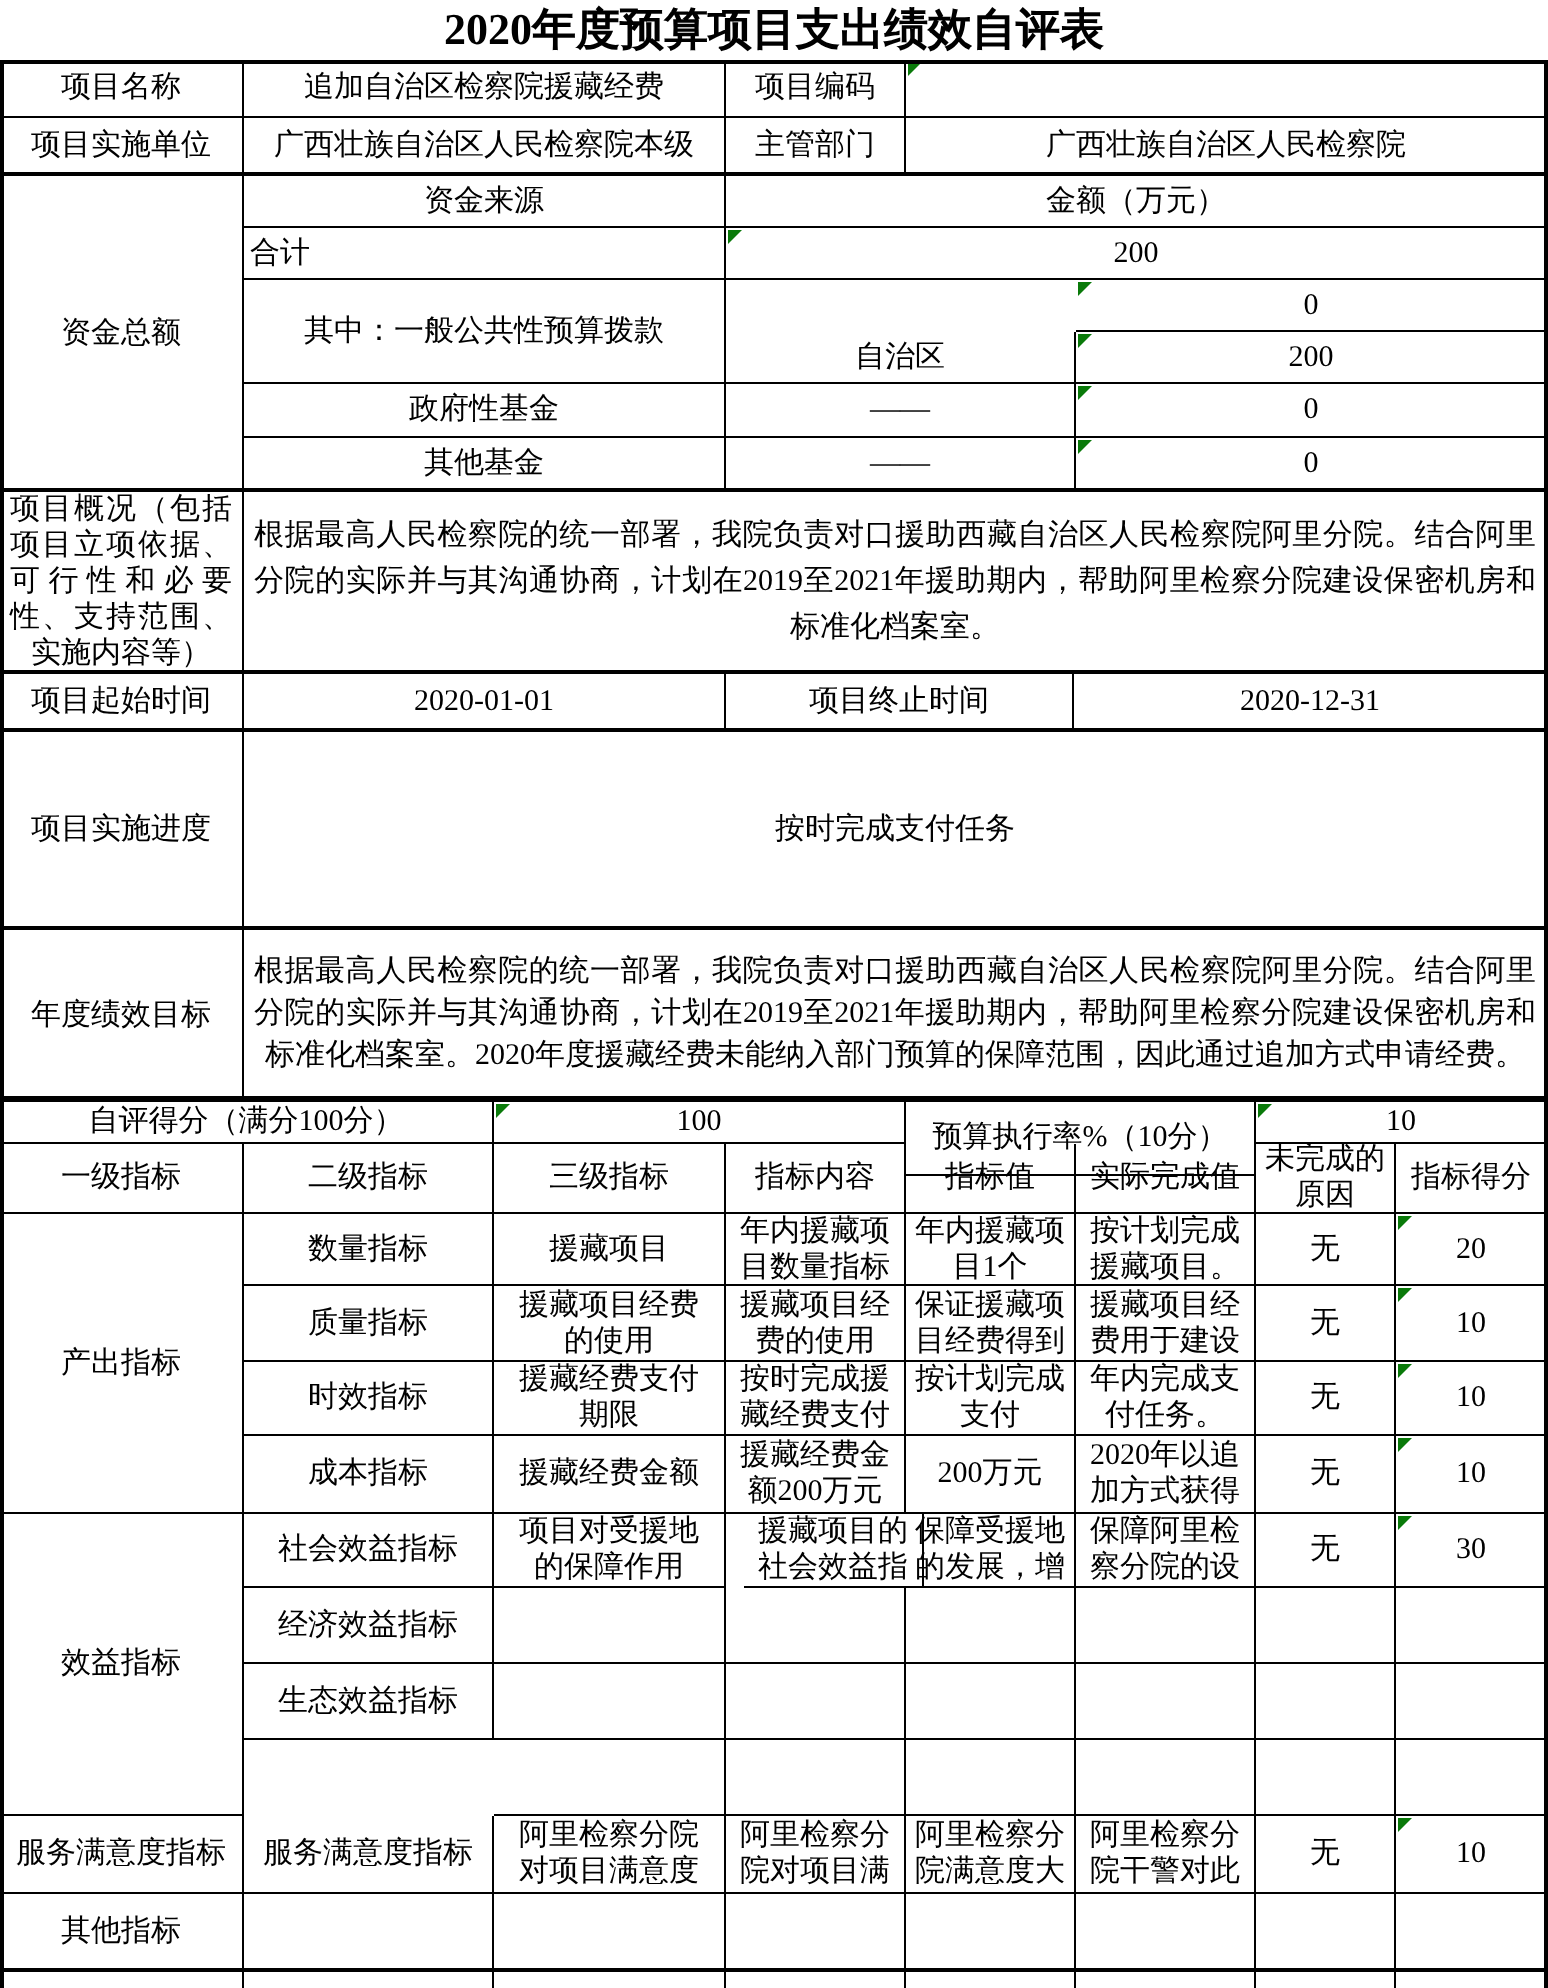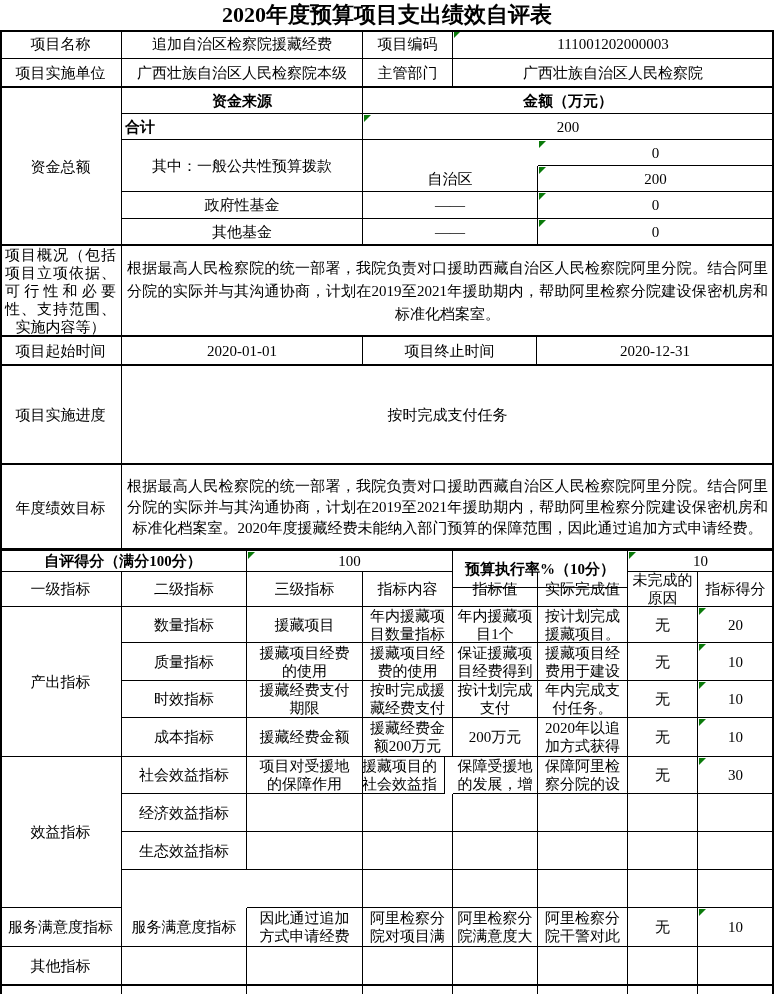--- a/index.html
+++ b/index.html
@@ -1,21 +1,21 @@
 <!DOCTYPE html>
 <html><head>
 <meta charset="utf-8">
 <style>
   html,body{margin:0;padding:0;background:#fff;}
   .sheet{position:relative;width:774px;height:994px;background:#ffffff;overflow:hidden;
          font-family:"Liberation Serif","DejaVu Serif",serif;color:#000;}
   .cell{position:absolute;box-sizing:border-box;border-right:1px solid #000;border-bottom:1px solid #000;
         display:flex;align-items:center;justify-content:center;text-align:center;
         font-size:15px;line-height:18px;overflow:hidden;padding:0 3px;}
-  .b{font-weight:bold;}
+  .b{font-weight:normal;}
   .l{justify-content:flex-start;text-align:left;padding-left:3px;}
   .p6{padding:0 6px;}
   .txt{width:100%;}
   .jc .txt{text-align:justify;text-align-last:center;}
   .lh21 .txt{line-height:21px;}
   .lh23 .txt{line-height:23px;}
   .title{position:absolute;display:flex;align-items:center;justify-content:center;
          font-size:22px;font-weight:bold;text-align:center;}
   .tri{position:absolute;left:1px;top:1px;width:0;height:0;
        border-top:7px solid #0a7a0a;border-right:7px solid transparent;}
@@ -26,21 +26,20 @@
 
 <div class="sheet">
 
   <div class="title" style="left:0px;top:0px;width:774px;height:30px">2020年度预算项目支出绩效自评表</div>
 
   <div class="cell" style="left:0px;top:30px;width:122px;height:29px">项目名称</div>
   <div class="cell" style="left:122px;top:30px;width:241px;height:29px">追加自治区检察院援藏经费</div>
   <div class="cell" style="left:363px;top:30px;width:90px;height:29px">项目编码</div>
   <div class="cell" style="left:453px;top:30px;width:321px;height:29px">
       <b class="tri"></b>
-      <span class="txt">111001202000003</span>
     </div>
 
   <div class="cell" style="left:0px;top:59px;width:122px;height:29px">项目实施单位</div>
   <div class="cell" style="left:122px;top:59px;width:241px;height:29px">广西壮族自治区人民检察院本级</div>
   <div class="cell" style="left:363px;top:59px;width:90px;height:29px">主管部门</div>
   <div class="cell" style="left:453px;top:59px;width:321px;height:29px">广西壮族自治区人民检察院</div>
 
   <div class="cell" style="left:0px;top:88px;width:122px;height:158px">资金总额</div>
   <div class="cell b" style="left:122px;top:88px;width:241px;height:26px">资金来源</div>
   <div class="cell b" style="left:363px;top:88px;width:411px;height:26px">金额（万元）</div>
@@ -160,21 +159,21 @@
   <div class="cell" style="left:453px;top:718px;width:85px;height:39px">200万元</div>
   <div class="cell" style="left:538px;top:718px;width:90px;height:39px">2020年以追加方式获得</div>
   <div class="cell" style="left:628px;top:718px;width:70px;height:39px">无</div>
   <div class="cell" style="left:698px;top:718px;width:76px;height:39px">
       <b class="tri"></b>
       <span class="txt">10</span>
     </div>
 
   <div class="cell" style="left:122px;top:757px;width:125px;height:37px">社会效益指标</div>
   <div class="cell p6" style="left:247px;top:757px;width:116px;height:37px">项目对受援地的保障作用</div>
-  <div class="cell" style="left:355px;top:757px;width:90px;height:37px">援藏项目的社会效益指</div>
+  <div class="cell" style="left:372px;top:757px;width:90px;height:37px">援藏项目的社会效益指</div>
   <div class="cell" style="left:453px;top:757px;width:85px;height:37px">保障受援地的发展，增</div>
   <div class="cell" style="left:538px;top:757px;width:90px;height:37px">保障阿里检察分院的设</div>
   <div class="cell" style="left:628px;top:757px;width:70px;height:37px">无</div>
   <div class="cell" style="left:698px;top:757px;width:76px;height:37px">
       <b class="tri"></b>
       <span class="txt">30</span>
     </div>
 
   <div class="cell" style="left:122px;top:794px;width:125px;height:38px">经济效益指标</div>
   <div class="cell" style="left:247px;top:794px;width:116px;height:38px"></div>
@@ -193,21 +192,21 @@
   <div class="cell" style="left:698px;top:832px;width:76px;height:38px"></div>
 
   <div class="cell" style="left:247px;top:870px;width:116px;height:38px"></div>
   <div class="cell" style="left:363px;top:870px;width:90px;height:38px"></div>
   <div class="cell" style="left:453px;top:870px;width:85px;height:38px"></div>
   <div class="cell" style="left:538px;top:870px;width:90px;height:38px"></div>
   <div class="cell" style="left:628px;top:870px;width:70px;height:38px"></div>
   <div class="cell" style="left:698px;top:870px;width:76px;height:38px"></div>
 
   <div class="cell" style="left:122px;top:908px;width:125px;height:39px">服务满意度指标</div>
-  <div class="cell p6" style="left:247px;top:908px;width:116px;height:39px">因此通过追加方式申请经费</div>
+  <div class="cell p6" style="left:247px;top:908px;width:116px;height:39px">阿里检察分院对项目满意度</div>
   <div class="cell" style="left:363px;top:908px;width:90px;height:39px">阿里检察分院对项目满</div>
   <div class="cell" style="left:453px;top:908px;width:85px;height:39px">阿里检察分院满意度大</div>
   <div class="cell" style="left:538px;top:908px;width:90px;height:39px">阿里检察分院干警对此</div>
   <div class="cell" style="left:628px;top:908px;width:70px;height:39px">无</div>
   <div class="cell" style="left:698px;top:908px;width:76px;height:39px">
       <b class="tri"></b>
       <span class="txt">10</span>
     </div>
 
   <div class="cell" style="left:122px;top:947px;width:125px;height:39px"></div>

